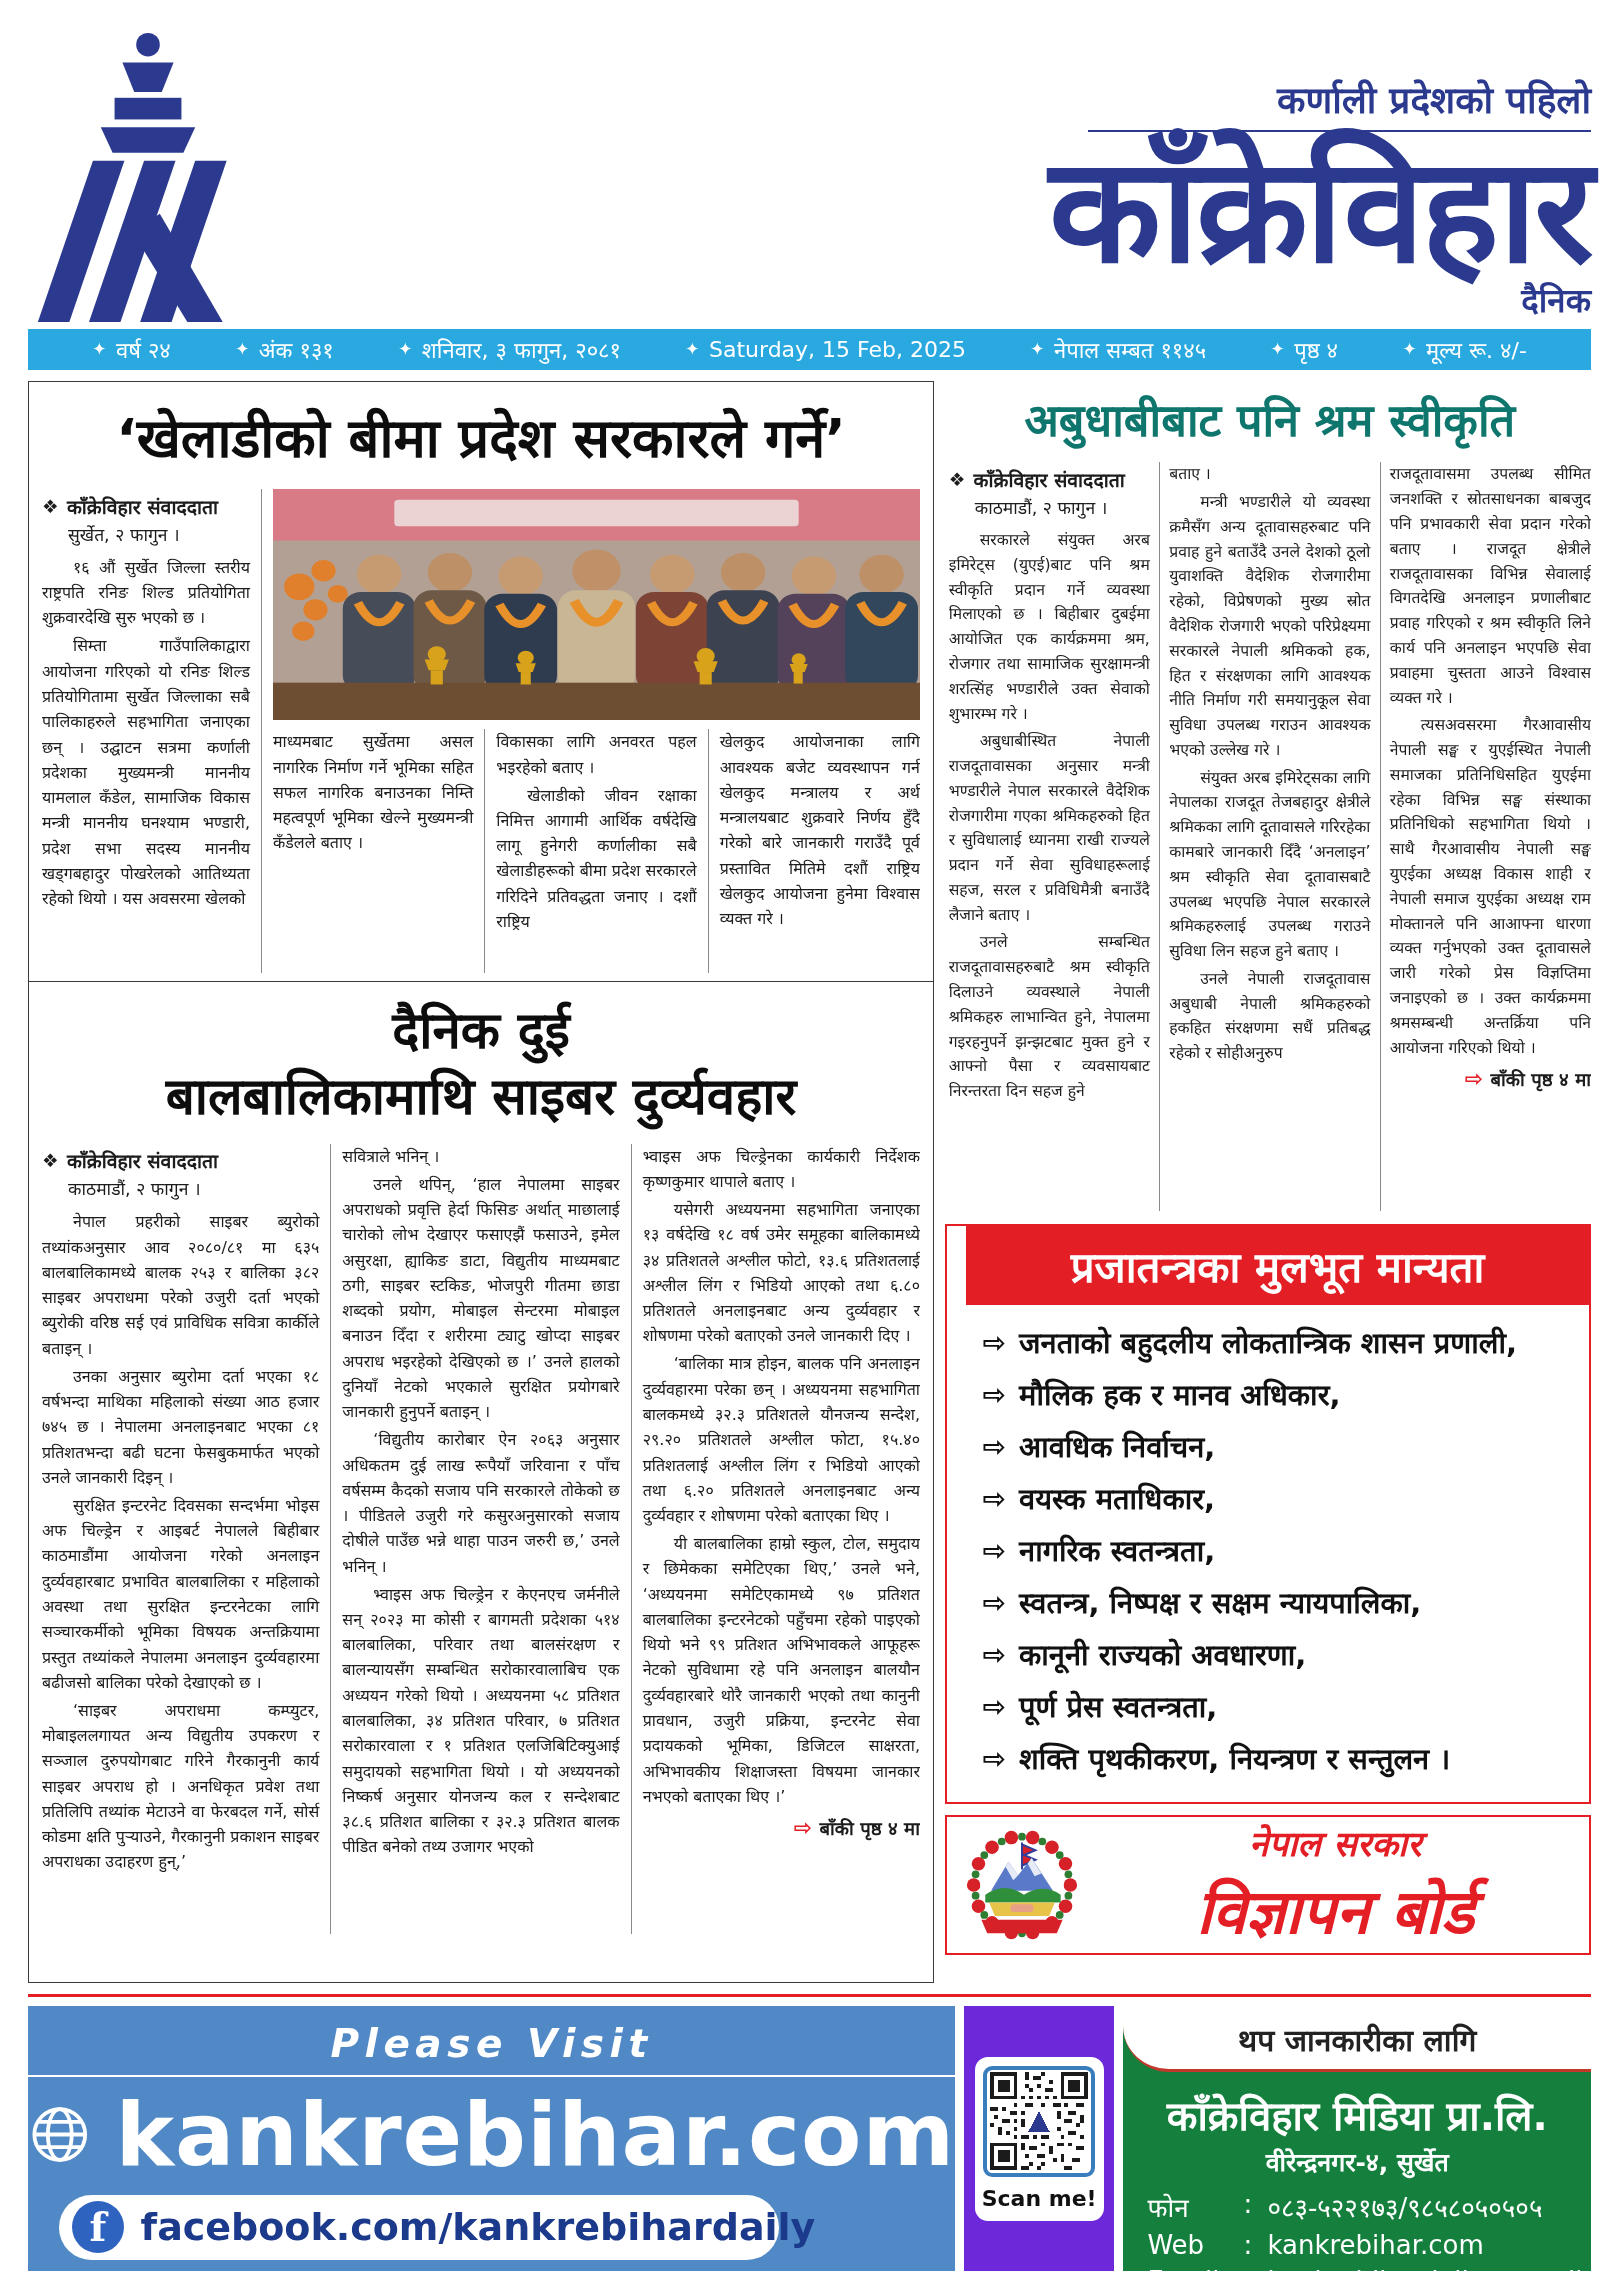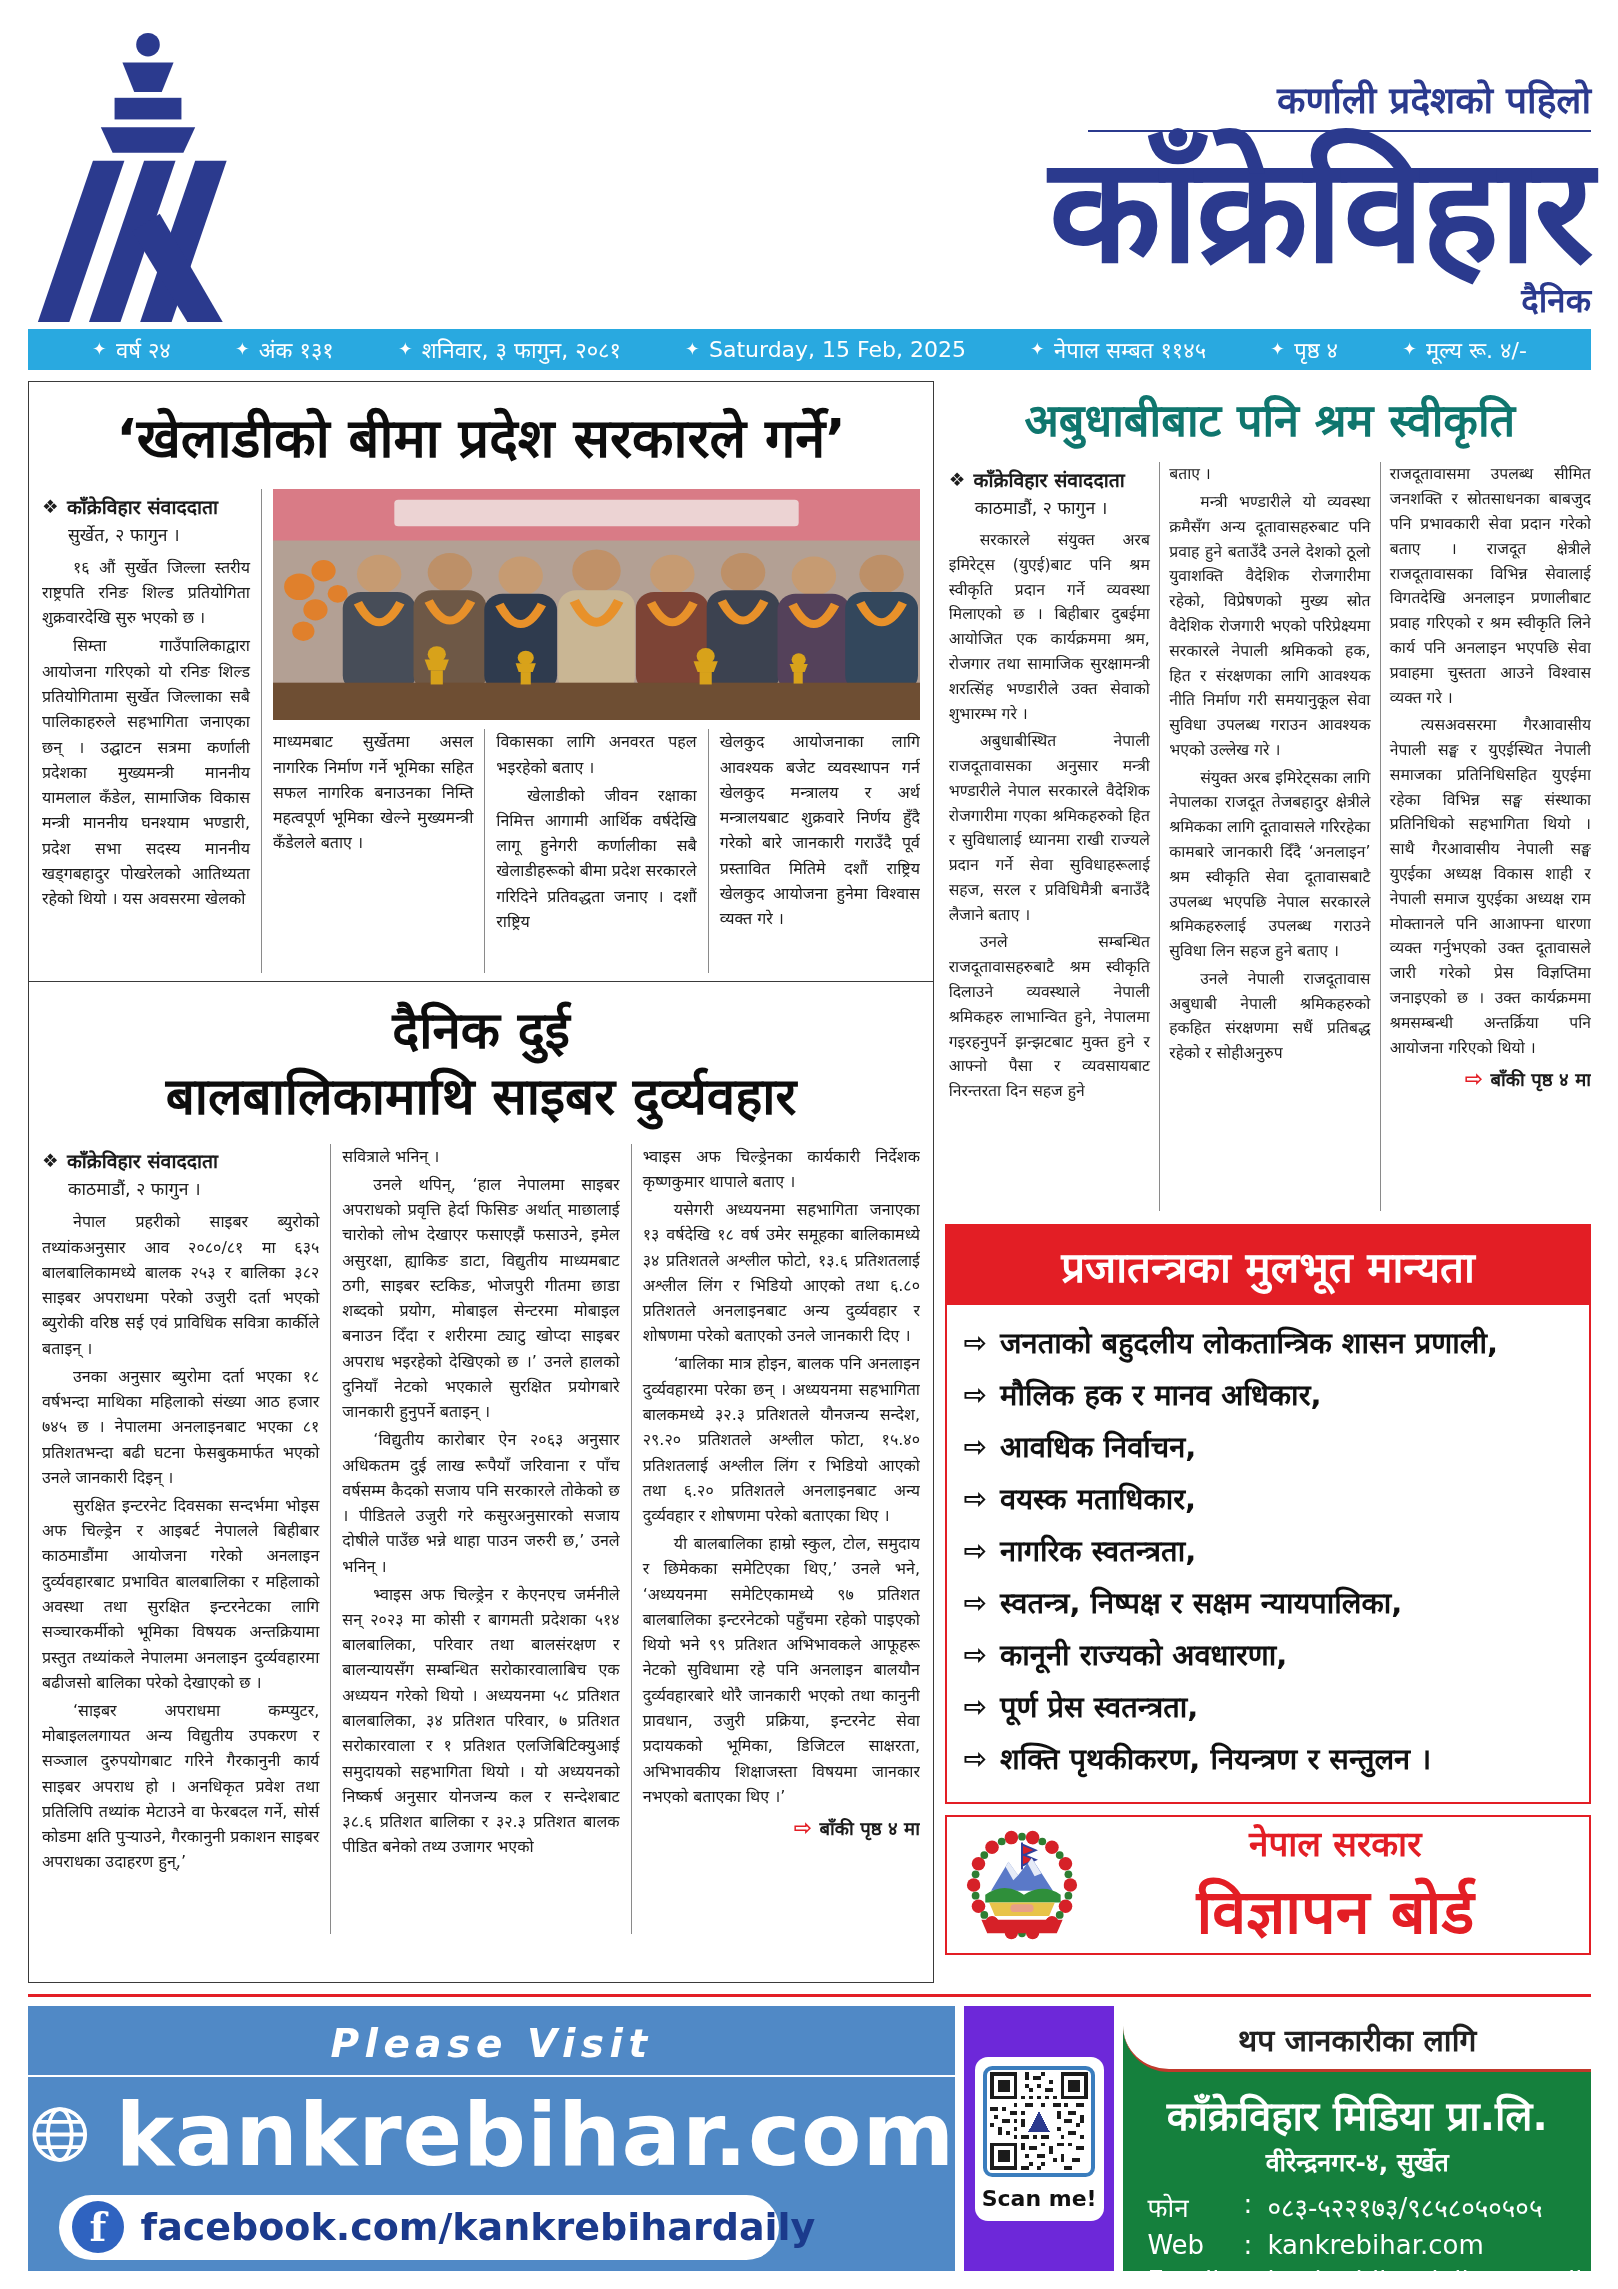--- a/index.html
+++ b/index.html
@@ -65,31 +65,31 @@
   .a3cols .col { flex:1; padding:0 9.2px; border-right:0.9px solid #8a8a8a; overflow:hidden; font-size:15.7px; }
   .a3cols .col p.body { font-size:15.7px; }
   .a3cols .col:first-child { padding-left:0; }
   .a3cols .col:last-child { border-right:none; padding-right:0; }
 
   .jump { display:flex; justify-content:flex-end; align-items:center; gap:7.4px;
           font-size:18.5px; font-weight:bold; margin-top:5.5px; }
   .jump-arrow { color:#e31e25; font-size:22px; font-weight:bold; }
 
   
-  .demo-box { margin-top:13px; border:2.8px solid #e31e25; background:#fff; }
+  .demo-box { margin-top:13px; border:2.8px solid #e31e25; background:#fff;padding-left:19px; }
   .demo-title { background:#e31e25; color:#fff; font-weight:bold; font-size:42px;
                 text-align:center; padding:11px 0; }
   .demo-list { list-style:none; margin:0; padding:20px 20px 9.2px 16.6px; }
   .demo-list li { display:flex; align-items:flex-start; gap:13px; font-size:29px;
                   font-weight:600; color:#111; margin-bottom:15.7px; line-height:1.25; }
   .list-arrow { font-size:28px; font-weight:bold; flex:none; }
 
   
   .ad-board { margin-top:11px; border:2.8px solid #e31e25; display:flex; align-items:center;
-              gap:18.5px; padding:7.4px 16.6px; height:140px; background:#fff; }
+              gap:18.5px; padding:7.4px 16.6px; height:140px; background:#fff;font-style:italic; }
   .ad-board svg { width:116px; height:116px; flex:none; }
   .ad-text { flex:1; text-align:center; color:#e31e25; }
   .ad-line1 { font-size:35px; font-weight:bold; }
   .ad-line2 { font-size:61px; font-weight:bold; margin-top:1.8px; }
 
   
   .footer { margin-top:11px; border-top:3.7px solid #e31e25; padding-top:9.2px;
             display:flex; gap:9.2px; height:277px; }
   .visit-box { width:927px; background:#5089c6; color:#fff; padding:7.4px 0 0; }
   .please { text-align:center; font-size:39px; font-style:italic; font-weight:bold;

